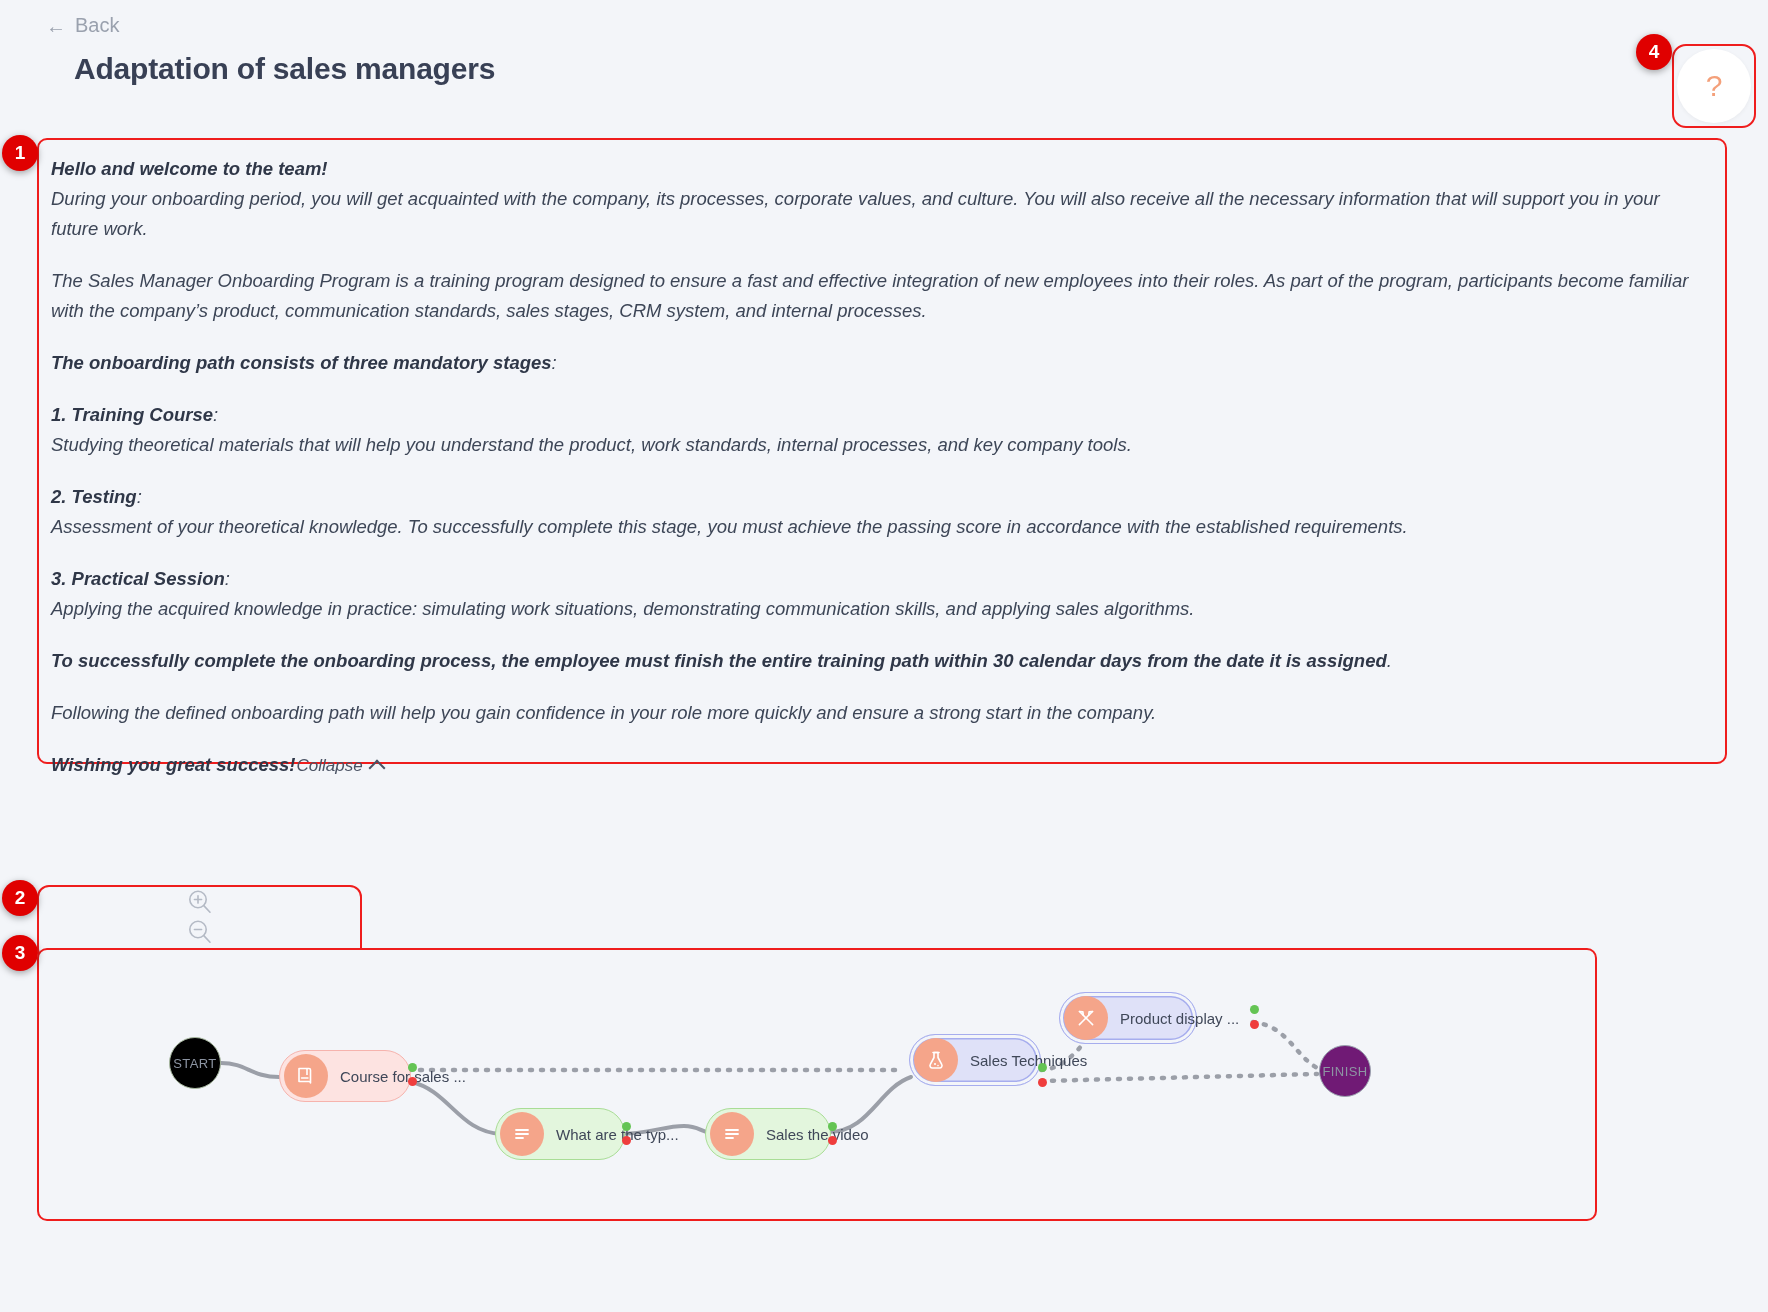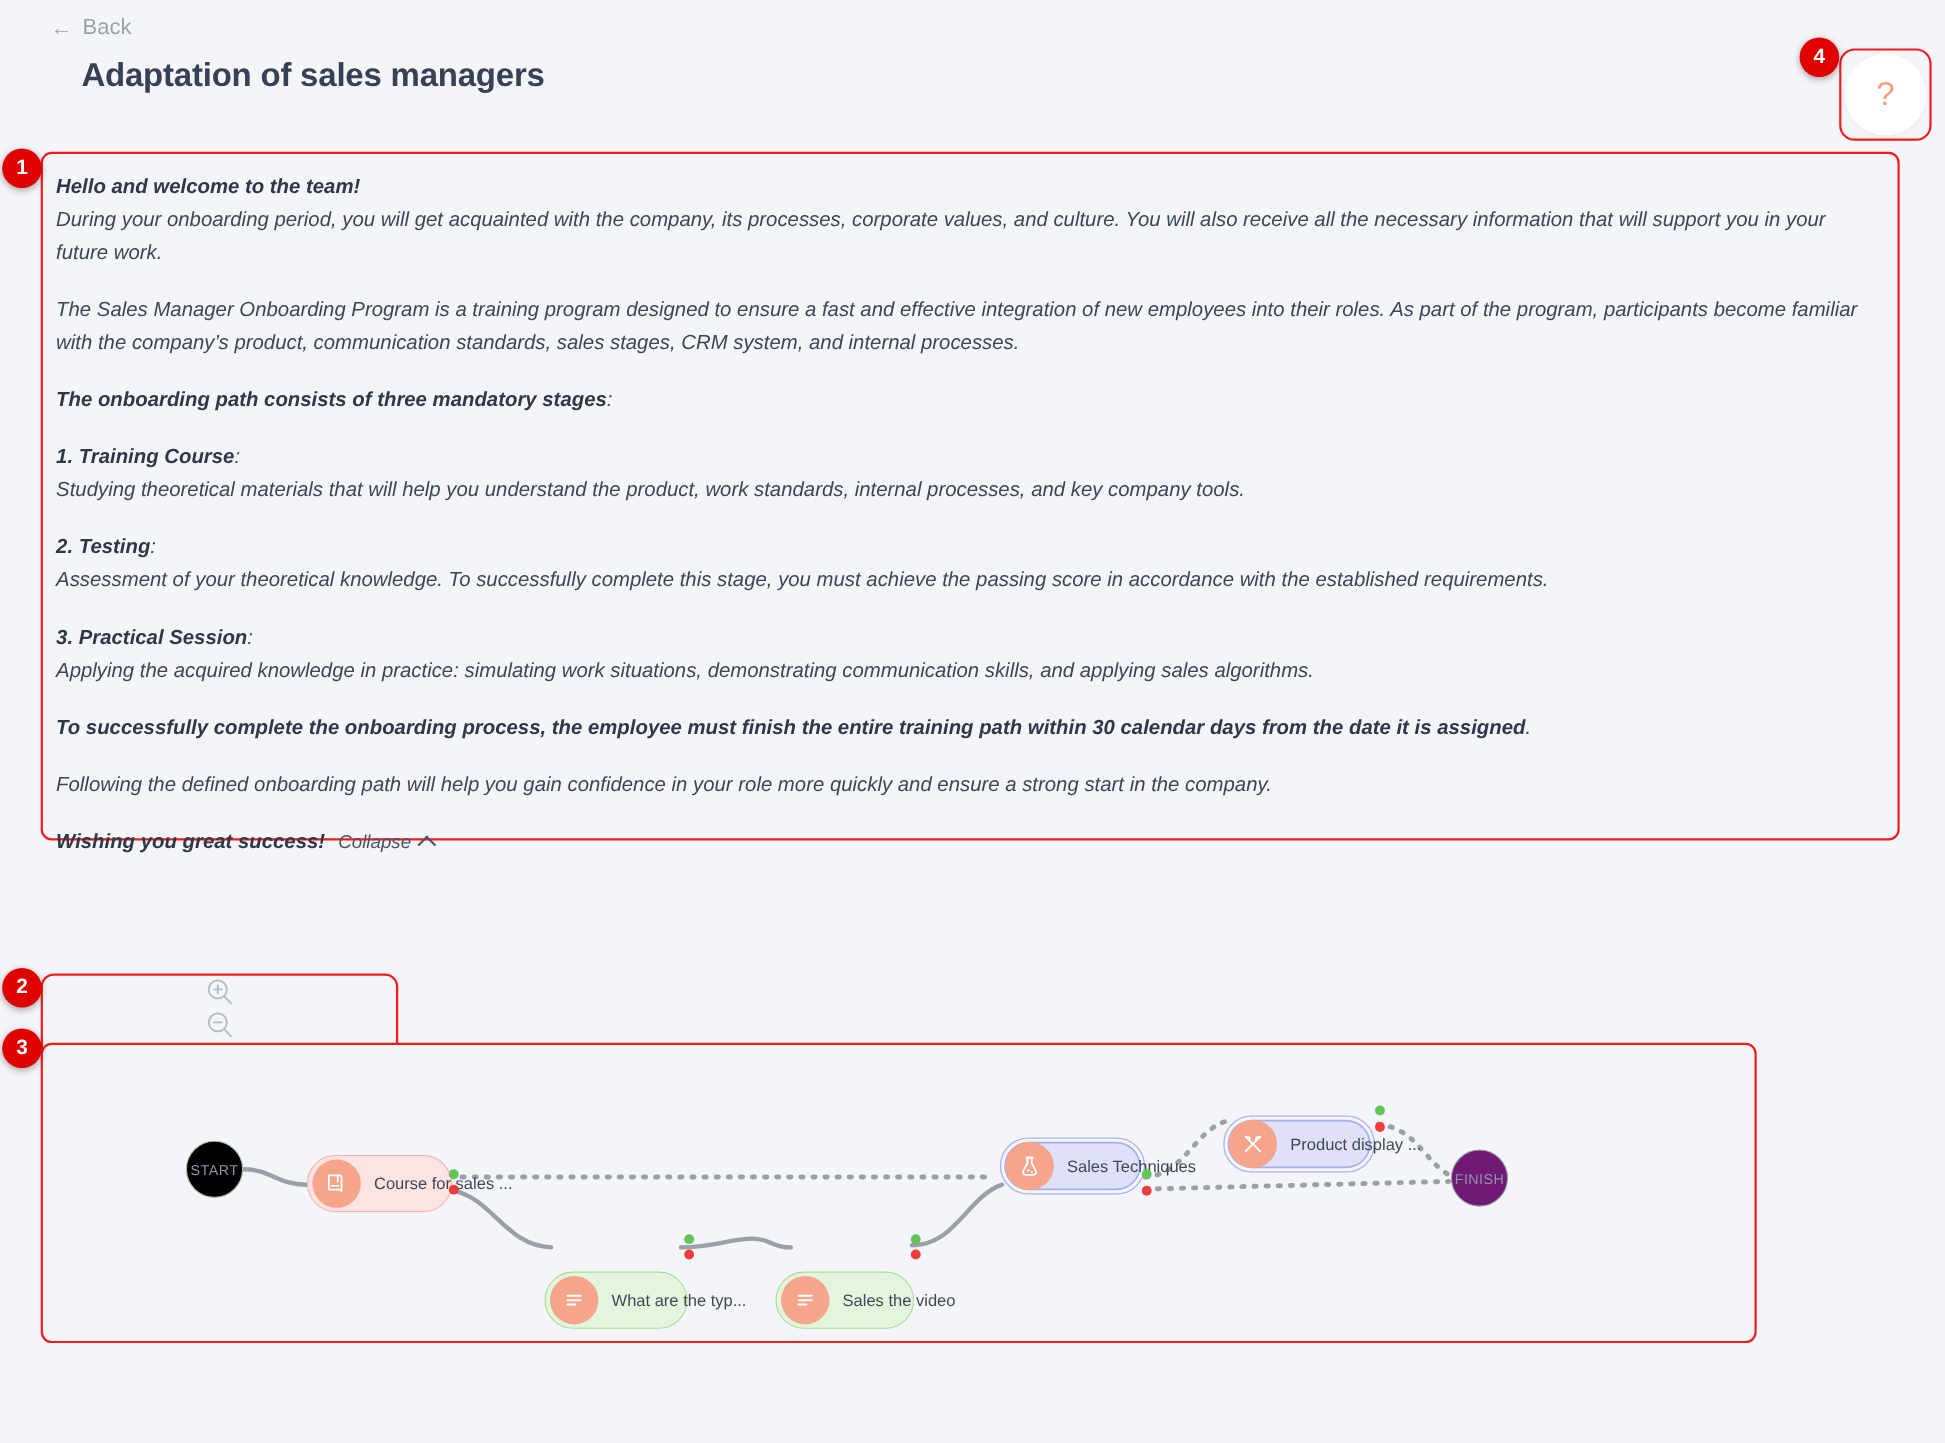--- a/index.html
+++ b/index.html
@@ -67,21 +67,21 @@
     background: #f3f5f9;
     padding: 14px 22px 10px 12px;
   }
   .desc-body { font-size: 18.5px; line-height: 30px; color: #3d4657; font-style: italic; }
   .desc-body p { margin: 0; }
   .desc-body .gap { height: 22px; }
   .desc-body .b { font-weight: bold; color: #2f3748; }
 
   .collapse-row {
     display: inline-flex; align-items: center; gap: 8px;
-    margin-left: 12px; cursor: pointer; vertical-align: baseline;
+    margin-left: 1px; cursor: pointer; vertical-align: baseline;
   }
   .collapse-label { font-size: 17px; color: #4b5364; font-weight: normal; }
   .chev-up {
     display: inline-block; width: 12px; height: 12px;
     border-left: 2px solid #4b5364; border-top: 2px solid #4b5364;
     transform: rotate(45deg); margin-top: 4px;
   }
 
   
   .scale-bar {
@@ -127,21 +127,21 @@
     width: 44px; height: 44px; border-radius: 50%;
     background: #f5a58a;
     display: flex; align-items: center; justify-content: center;
     flex: none;
   }
   .node-label {
     font-size: 15px; color: #3f4758;
     margin-left: 12px; white-space: nowrap;
   }
   .node-red   { background: #fde3e1; border: 1.5px solid #f6b3ad; }
-  .node-green { background: #e3f6dd; border: 1.5px solid #a9dd96; margin-top: 48px; }
+  .node-green { background: #e3f6dd; border: 1.5px solid #a9dd96; }
   .node-blue  { background: #dfe1f8; border: 1.5px solid #a6adee;
                 box-shadow: inset 0 0 0 3px #f3f5f9, inset 0 0 0 4.5px #a6adee; }
 
   .terminator {
     position: absolute; width: 52px; height: 52px; border-radius: 50%;
     display: flex; align-items: center; justify-content: center;
     font-size: 13px; color: #8d95a3; letter-spacing: 0.4px;
     z-index: 5; cursor: pointer;
   }
   .term-start  { background: #000000; border: 1.5px solid #a8b9a0; }
@@ -306,21 +306,21 @@
           <line x1="9" y1="4.5" x2="15" y2="4.5" stroke="#ffffff" stroke-width="1.6" stroke-linecap="round"></line>
           <circle cx="11" cy="16" r="1.1" fill="#ffffff"></circle>
           <circle cx="14" cy="17.6" r="0.8" fill="#ffffff"></circle>
         </svg>
       </div>
       <span class="node-label">Sales Techniques</span>
     </div>
     <div class="port port-out" style="left:999px; top:113px;"></div>
     <div class="port port-in" style="left:999px; top:128px;"></div>
 
-    <div class="node node-blue" style="left:1073px; top:42px; width:138px;margin-top:22px;">
+    <div class="node node-blue" style="left:1020px; top:42px; width:138px;">
       <div class="node-icon">
         <svg width="24" height="24" viewBox="0 0 24 24">
           <path d="M5.5 5.5 L16 16 l2.6 2.6" fill="none" stroke="#ffffff" stroke-width="1.6" stroke-linecap="round"></path>
           <path d="M5.5 5.5 l3.4 0.4 l0.4 3.4" fill="none" stroke="#ffffff" stroke-width="1.6" stroke-linecap="round" stroke-linejoin="round"></path>
           <path d="M18.5 5.5 L8 16 l-2.6 2.6" fill="none" stroke="#ffffff" stroke-width="1.6" stroke-linecap="round"></path>
           <path d="M18.5 5.5 l-3.4 0.4 l-0.4 3.4" fill="none" stroke="#ffffff" stroke-width="1.6" stroke-linecap="round" stroke-linejoin="round"></path>
         </svg>
       </div>
       <span class="node-label">Product display ...</span>
     </div>

